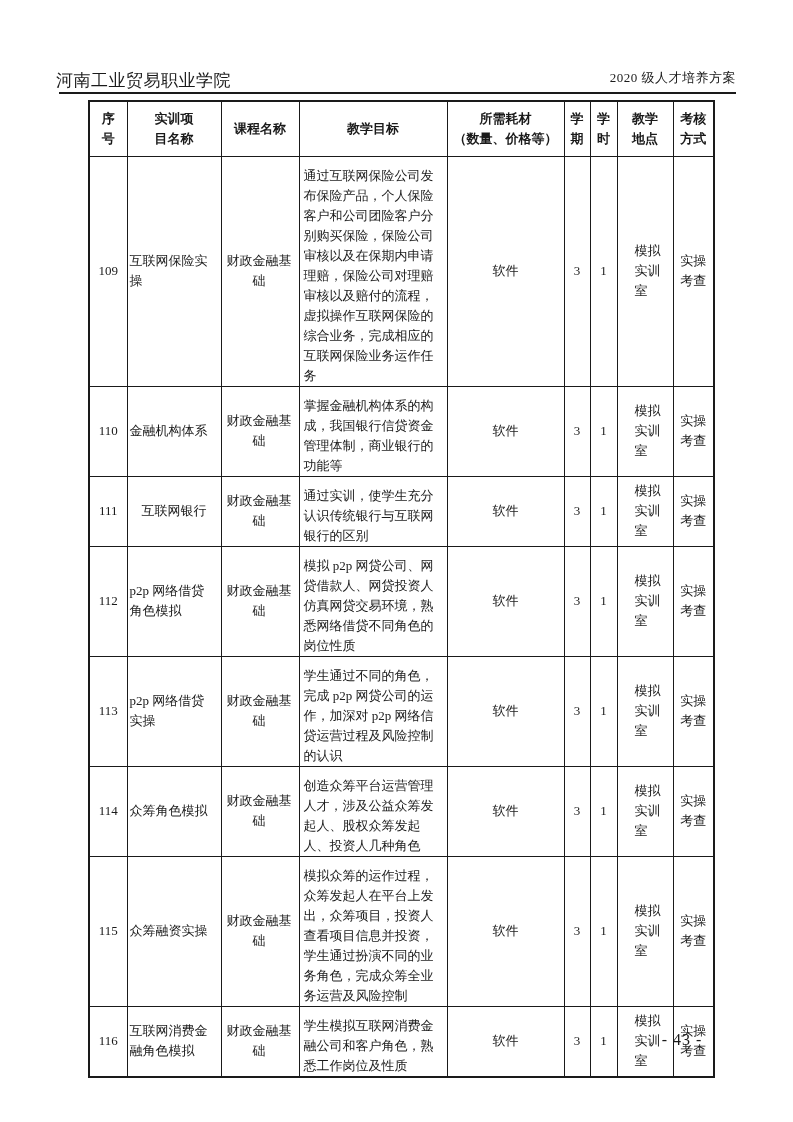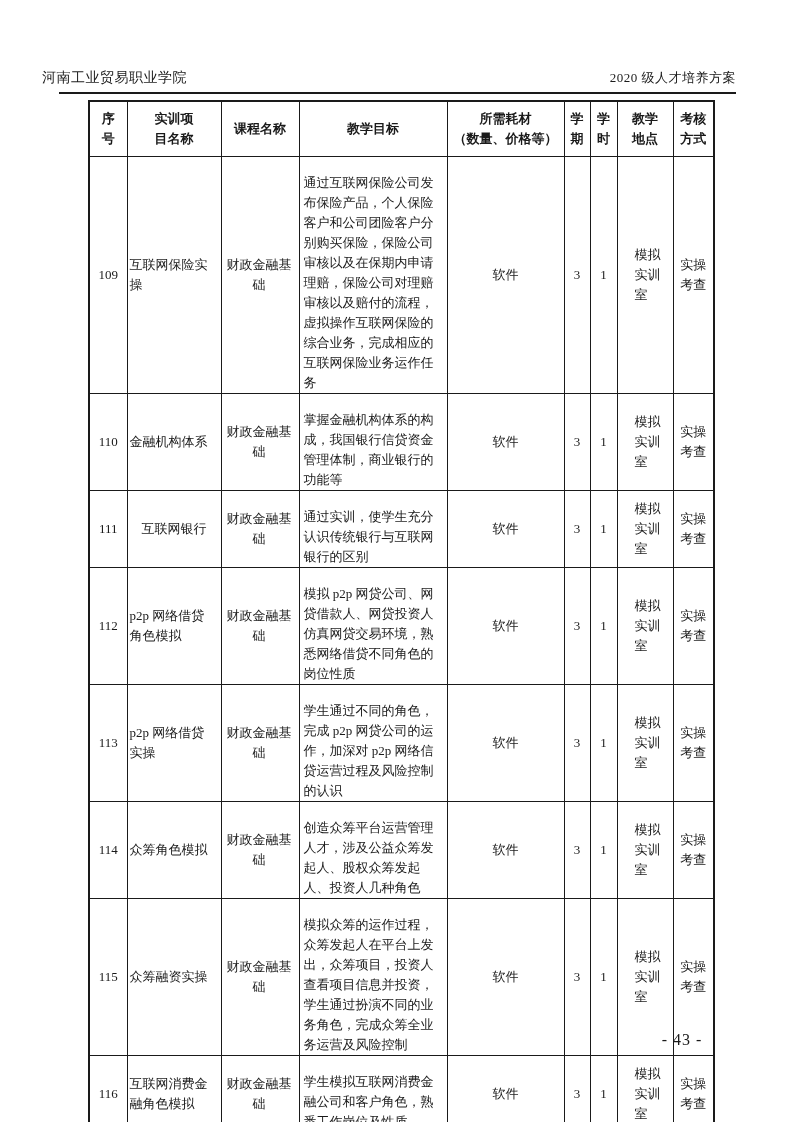--- a/index.html
+++ b/index.html
@@ -9,23 +9,23 @@
     width: 793px;
     height: 1122px;
     margin: 0 auto;
     background: #ffffff;
     font-family: "Liberation Serif", serif;
     color: #1a1a1a;
     overflow: hidden;
   }
   .pg-header-left {
     position: absolute;
-    left: 42px;
+    left: 56px;
     top: 69px;
-    font-size: 14px;
+    font-size: 17px;
     letter-spacing: 0.5px;
     white-space: nowrap;
   }
   .pg-header-right {
     position: absolute;
     right: 57px;
     top: 69px;
     font-size: 13px;
     letter-spacing: 0.5px;
     white-space: nowrap;
@@ -65,21 +65,21 @@
   tr.r111 { height: 62px; }
   tr.r112 { height: 108px; }
   tr.r113 { height: 107px; }
   tr.r114 { height: 85px; }
   tr.r115 { height: 140px; }
   tr.r116 { height: 68px; }
   td.c-no { text-align: center; }
   td.c-project { text-align: left; padding: 0 6px 0 2px; word-break: break-all; }
   tr.r111 td.c-project { text-align: center; padding: 0 2px; margin-left: 11px; }
   td.c-course { text-align: center; padding: 0 4px 0 2px; word-break: break-all; }
-  td.c-goal { text-align: left; padding: 16px 3px 0 4px; word-break: break-all; }
+  td.c-goal { text-align: left; padding: 9px 3px 0 4px; word-break: break-all; }
   td.c-mat { text-align: center; }
   td.c-sem { text-align: center; }
   td.c-hrs { text-align: center; }
   td.c-loc { text-align: left; padding: 0 2px 0 17px; word-break: break-all; }
   td.c-assess { text-align: center; padding: 0 2px; word-break: break-all; }
   .pg-footer {
     position: absolute;
     left: 632px;
     top: 1031px;
     width: 100px;

